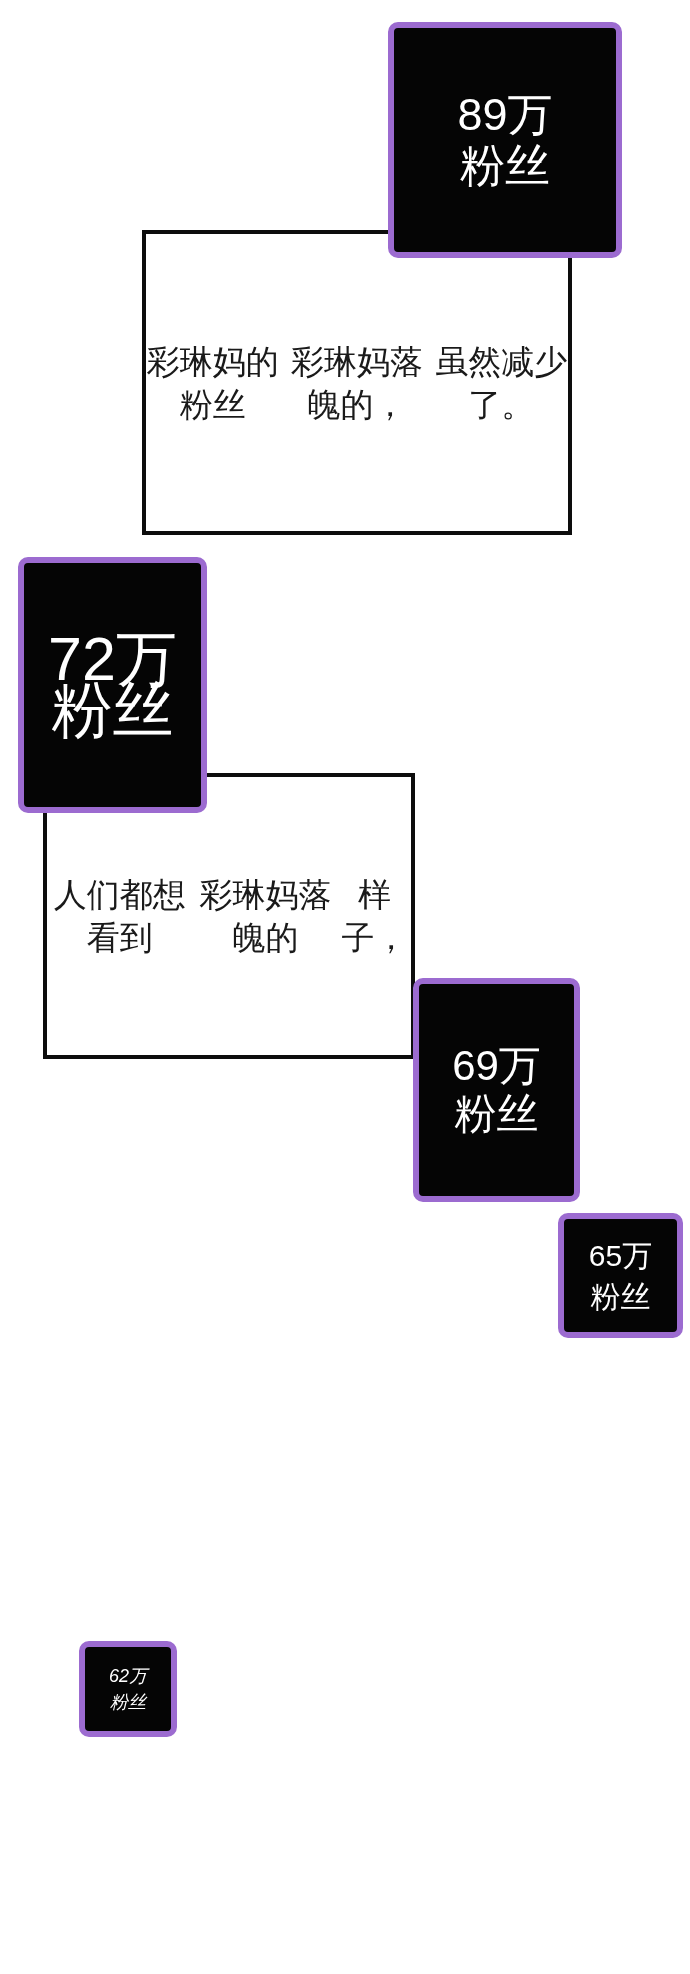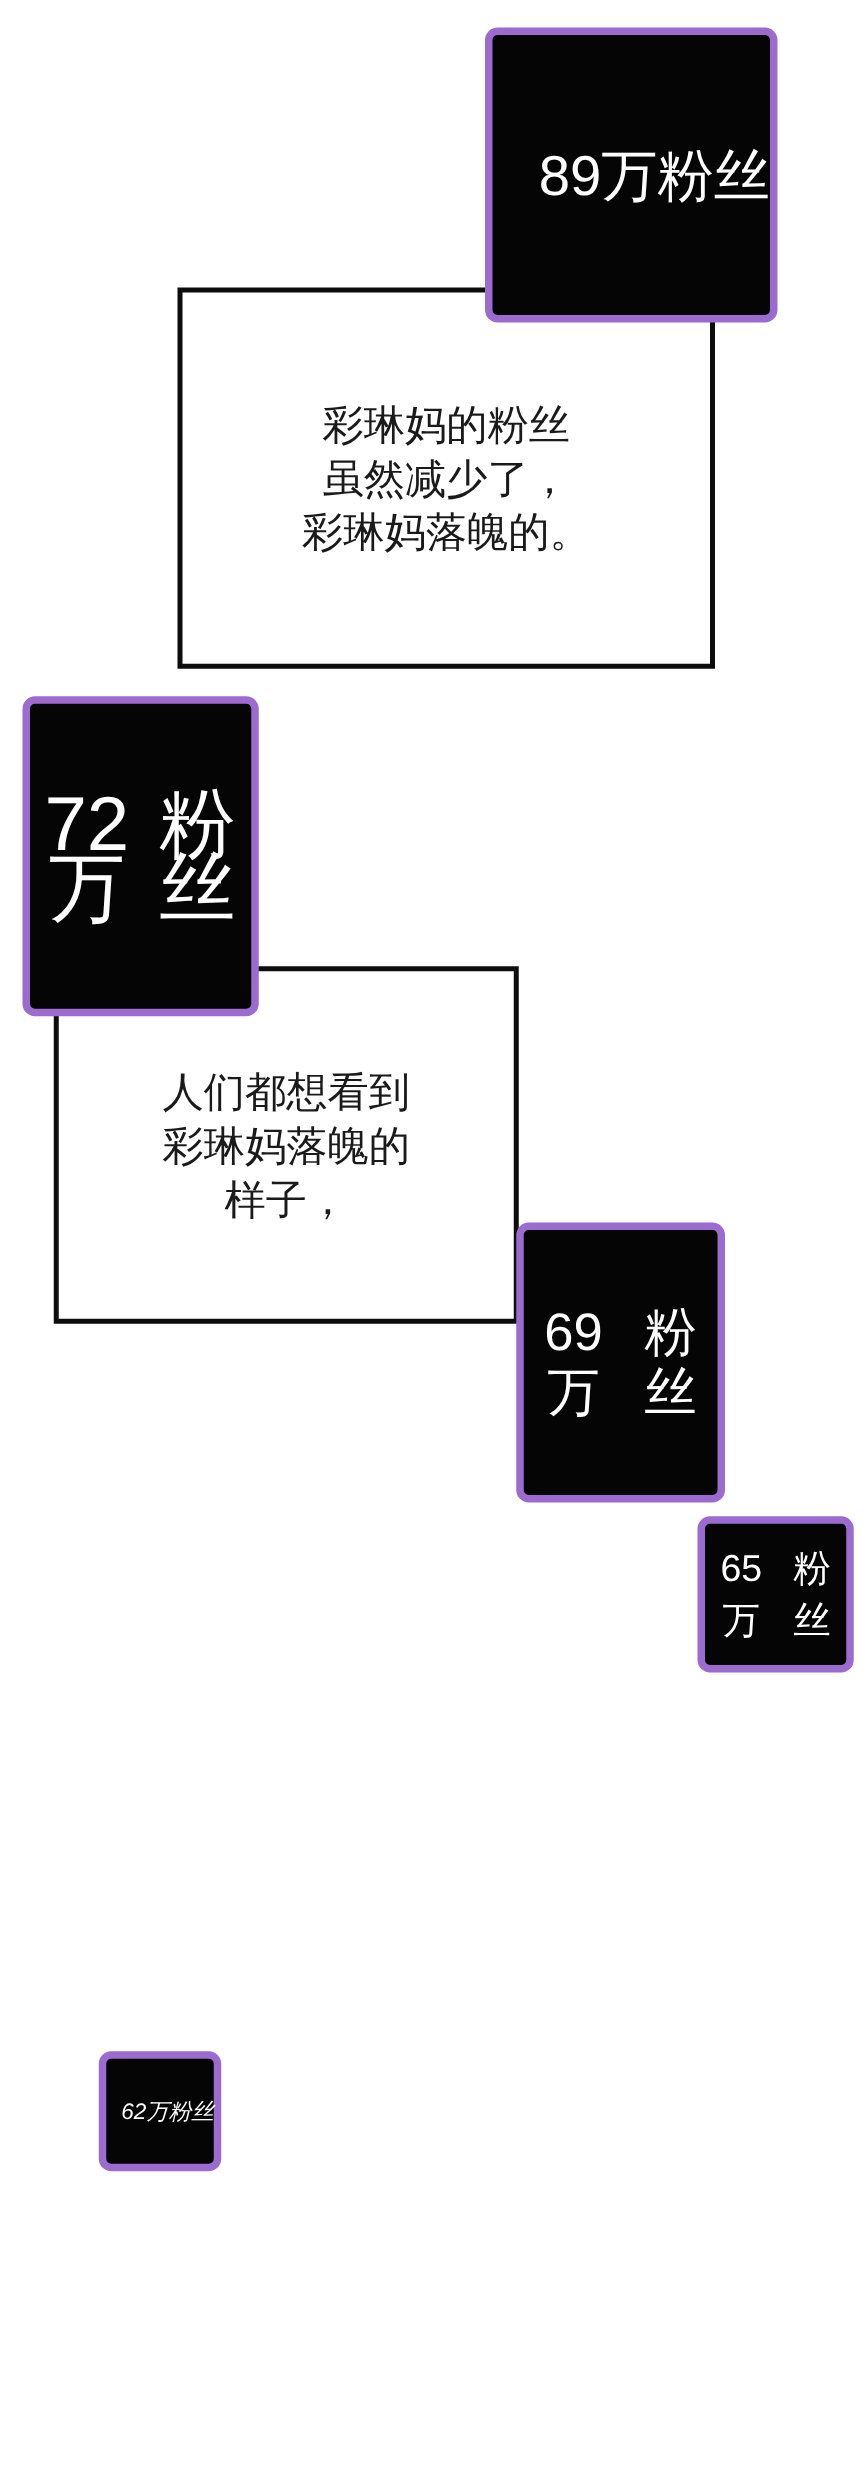--- a/index.html
+++ b/index.html
@@ -22,60 +22,60 @@
     height: 1974px;
     background: var(--page_bg);
     overflow: hidden;
   }
   .caption {
     position: absolute;
     background: var(--caption_bg);
     border: 4px solid var(--caption_border);
     color: var(--caption_text);
     display: flex;
-    flex-direction: column;
+    flex-direction: row;
     align-items: center;
     justify-content: center;
     text-align: center;
     font-size: 33px;
     line-height: 43px;
     z-index: 1;
   }
   .badge {
     position: absolute;
     background: var(--badge_bg);
     border: 6px solid var(--badge_border);
     border-radius: 10px;
     color: var(--badge_text);
     display: flex;
-    flex-direction: row;
+    flex-direction: column;
     align-items: center;
-    justify-content: flex-end;
+    justify-content: center;
     text-align: center;
     font-weight: 500;
     z-index: 2;
   }
   .caption-1 { left: 142px; top: 230px;  width: 430px; height: 305px; }
   .caption-2 { left: 43px;  top: 773px;  width: 372px; height: 286px; }
   .caption-3 { left: 209px; top: 1289px; width: 438px; height: 339px; }
   .badge-89 { left: 388px; top: 22px;   width: 234px; height: 236px; font-size: 45px; line-height: 51px; }
   .badge-72 { left: 18px;  top: 557px;  width: 189px; height: 256px; font-size: 61px; line-height: 51px; }
   .badge-69 { left: 413px; top: 978px;  width: 167px; height: 224px; font-size: 42px; line-height: 48px; }
   .badge-65 { left: 558px; top: 1213px; width: 125px; height: 125px; font-size: 30px; line-height: 41px; }
   .badge-62 { left: 79px;  top: 1641px; width: 98px;  height: 96px;  font-size: 18px; line-height: 26px; font-style: italic; }
 </style>
 </head>
 <body>
 
 <div class="comic-panel">
 
   <div class="caption caption-1">
     <div>彩琳妈的粉丝</div>
-    <div>虽然减少了，</div>
-    <div>彩琳妈落魄的。</div>
+    <div>彩琳妈落魄的，</div>
+    <div>虽然减少了。</div>
   </div>
 
   <div class="caption caption-2">
     <div>人们都想看到</div>
     <div>彩琳妈落魄的</div>
     <div>样子，</div>
   </div>
 
 
   <div class="badge badge-89">

